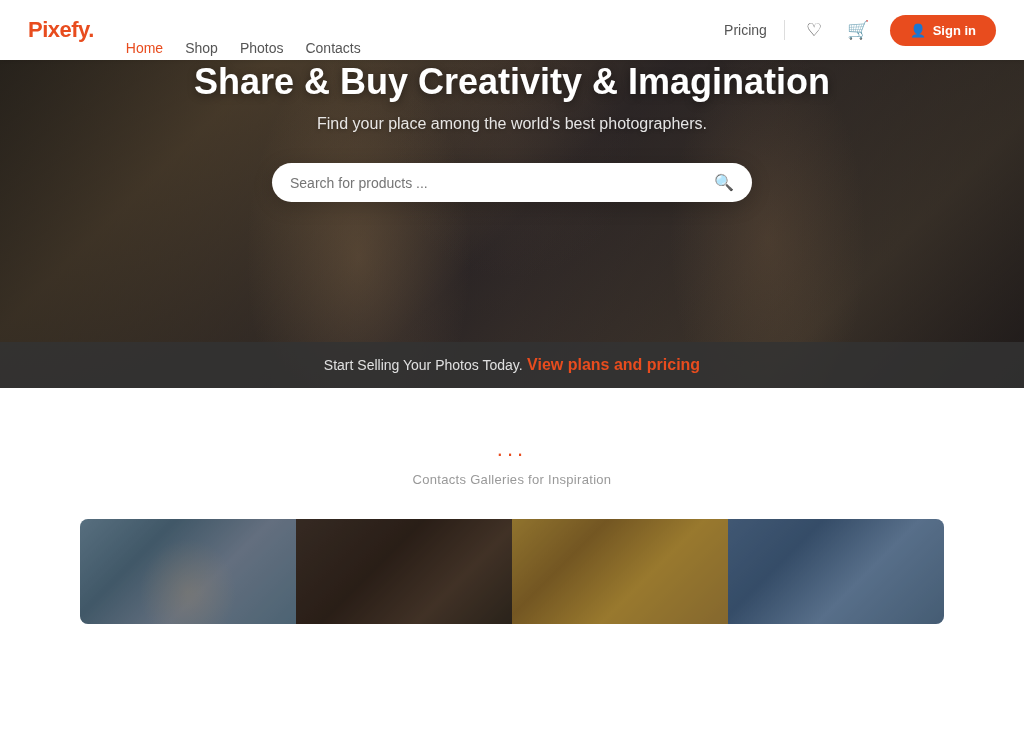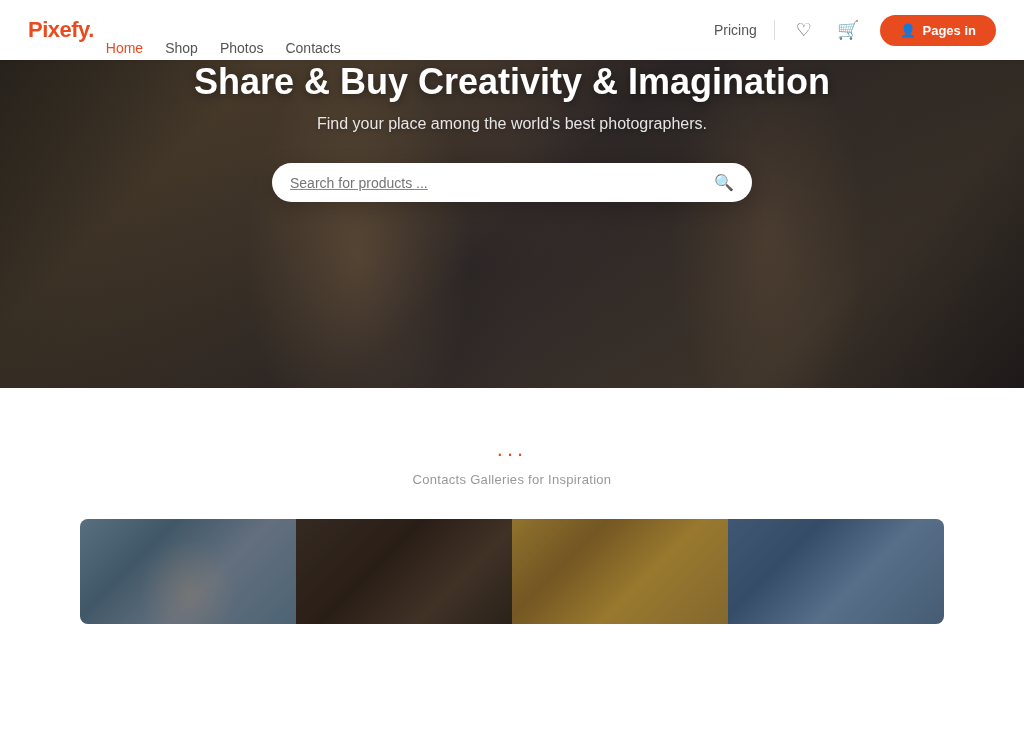--- a/index.html
+++ b/index.html
@@ -13,21 +13,21 @@
       padding: 0 28px;
       height: 60px;
       background: #fff;
       box-shadow: 0 1px 4px rgba(0,0,0,0.08);
       position: relative;
       z-index: 10;
     }
     .header-left {
       display: flex;
       align-items: center;
-      gap: 12px;
+      gap: 32px;
     }
     .logo {
       font-size: 22px;
       font-weight: 700;
       color: #1a1a1a;
       letter-spacing: -0.5px;
     }
     .logo span {
       color: #e84c1e;
     }
@@ -148,21 +148,20 @@
       margin: 0 auto;
       box-shadow: 0 4px 20px rgba(0,0,0,0.2);
     }
     .search-bar input {
       flex: 1;
       border: none;
       outline: none;
       font-size: 14px;
       color: #888;
       background: transparent;
-      text-decoration: underline;
     }
     .search-bar .search-icon {
       color: #999;
       font-size: 16px;
     }
 
     
     .hero-bottom {
       position: absolute;
       bottom: 0;
@@ -289,35 +288,39 @@
     <a href="#" class="pricing-link">Pricing</a>
     <div class="divider-v"></div>
     <button class="icon-btn">
       <span>♡</span>
     </button>
     <button class="icon-btn">
       <span>🛒</span>
     </button>
     <button class="signin-btn">
       <span>👤</span>
-      <span>Pages in</span>
+      <span>Sign in</span>
     </button>
   </div>
 </header>
 
 <section class="hero">
   <div class="hero-bg"></div>
   <div class="hero-content">
     <h1 class="hero-title">Share &amp; Buy Creativity &amp; Imagination</h1>
     <p class="hero-subtitle">Find your place among the world's best photographers.</p>
     <div class="search-bar">
       <input type="text" placeholder="Search for products ..." style="">
       <span class="search-icon">🔍</span>
     </div>
   </div>
+  <div class="hero-bottom">
+    <span class="hero-bottom-text">Start Selling Your Photos Today.</span>
+    <a href="#" class="hero-bottom-link">View plans and pricing</a>
+  </div>
 </section>
 
 <section class="section">
   <div class="section-dots">...</div>
   <p class="section-label">Contacts Galleries for Inspiration</p>
 </section>
 
 <div class="gallery-grid">
   <div class="gallery-item">
     <div class="gallery-bg gallery-bg-family"></div>

